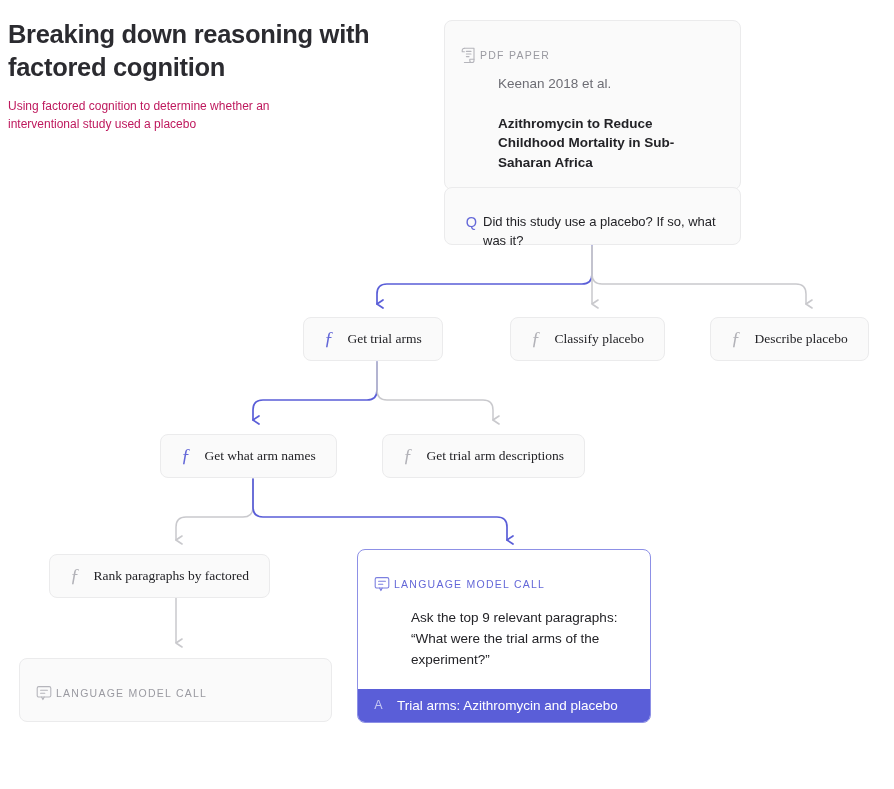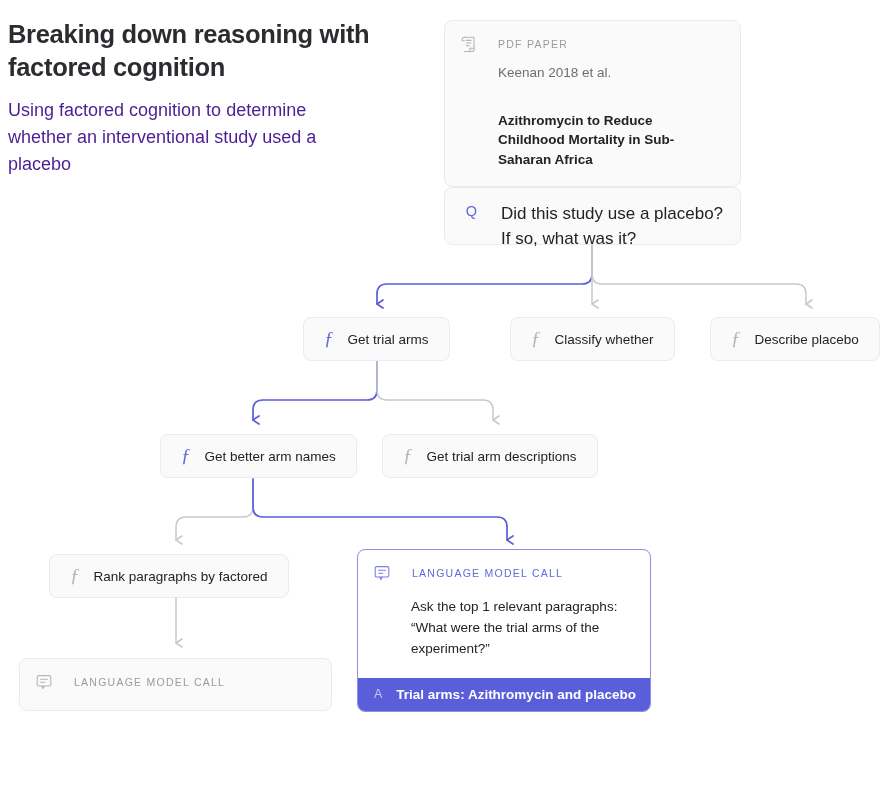--- a/index.html
+++ b/index.html
@@ -39,41 +39,42 @@
   }
   .headline h1 {
     font-size: 25.5px;
     line-height: 1.28;
     font-weight: 700;
     color: #2b2b30;
     letter-spacing: -0.3px;
   }
   .headline p {
     margin-top: 14px;
-    font-size: 18px;
+    font-size: 12px;
     line-height: 1.5;
-    color: #4c1d95;
+    color: #be185d;
     max-width: 320px;
   }
 
   
   .card {
     position: absolute;
     background: #fafafa;
     border: 1px solid #ebebec;
     border-radius: 8px;
     z-index: 2;
   }
 
   .card-pad { padding: 15px 18px 16px 16px; }
 
   .row-icon {
     display: flex;
     align-items: flex-start;
-    gap: 22px;
+    gap: 4px;
+    margin-top: 11px;
   }
 
   .kicker {
     font-size: 10.5px;
     letter-spacing: 1.25px;
     font-weight: 400;
     color: #9a9aa1;
     text-transform: uppercase;
     padding-top: 2px;
   }
@@ -83,36 +84,36 @@
   .meta-line {
     font-size: 13.5px;
     color: #6d6d74;
     margin-top: 7px;
     line-height: 1.4;
   }
   .title-line {
     font-size: 13.5px;
     font-weight: 700;
     color: #232327;
-    margin-top: 28px;
+    margin-top: 20px;
     line-height: 1.45;
   }
 
   
   .qmark {
     font-size: 14.5px;
     color: #6468d8;
     font-weight: 400;
     line-height: 1.35;
     flex: 0 0 auto;
     width: 15px;
     text-align: center;
   }
   .qtext {
-    font-size: 17px;
+    font-size: 13px;
     color: #232327;
     line-height: 1.45;
   }
 
   
   .fnode {
     position: absolute;
     display: flex;
     align-items: center;
     gap: 14px;
@@ -130,20 +131,21 @@
     font-size: 19px;
     color: #b2b2b8;
     line-height: 1;
     padding-bottom: 2px;
   }
   .fnode.active .fglyph { color: #6468d8; }
   .flabel {
     font-size: 13.5px;
     color: #232327;
     white-space: nowrap;
+    font-family: Liberation Serif, serif;
   }
 
   
   .lmcard { overflow: hidden; }
   .lmcard .prompt {
     font-size: 13.5px;
     line-height: 1.55;
     color: #232327;
     padding-left: 37px;
     padding-top: 12px;
@@ -164,21 +166,21 @@
   }
   .answer-bar .amark {
     font-size: 12.5px;
     color: #c6c8f2;
     width: 9px;
     text-align: center;
   }
   .answer-bar .atext {
     font-size: 13.5px;
     color: #ffffff;
-    font-weight: 700;
+    font-weight: 400;
     white-space: nowrap;
   }
 
   .icon-svg { display: block; flex: 0 0 auto; }
 </style>
 </head>
 <body>
 
 <div id="canvas">
 
@@ -259,31 +261,31 @@
     </div>
   </div>
 
   <div class="fnode active" style="left:303px; top:317px;">
     <span class="fglyph">ƒ</span>
     <span class="flabel">Get trial arms</span>
   </div>
 
   <div class="fnode" style="left:510px; top:317px;">
     <span class="fglyph">ƒ</span>
-    <span class="flabel">Classify whether</span>
+    <span class="flabel">Classify placebo</span>
   </div>
 
   <div class="fnode" style="left:710px; top:317px;">
     <span class="fglyph">ƒ</span>
     <span class="flabel">Describe placebo</span>
   </div>
 
   <div class="fnode active" style="left:160px; top:434px;">
     <span class="fglyph">ƒ</span>
-    <span class="flabel">Get better arm names</span>
+    <span class="flabel">Get what arm names</span>
   </div>
 
   <div class="fnode" style="left:382px; top:434px;">
     <span class="fglyph">ƒ</span>
     <span class="flabel">Get trial arm descriptions</span>
   </div>
 
   <div class="fnode" style="left:49px; top:554px;">
     <span class="fglyph">ƒ</span>
     <span class="flabel">Rank paragraphs by factored</span>
@@ -307,21 +309,21 @@
       <div class="row-icon">
         <span class="icon-svg">
           <svg width="16" height="16" viewBox="0 0 16 16" fill="none" stroke="#7b7fe0" stroke-width="1.1" stroke-linecap="round" stroke-linejoin="round">
             <rect x="1.2" y="1.6" width="13.6" height="10.4" rx="1.6"></rect>
             <path d="M5.6 12 L6.9 14.6 L8.2 12"></path>
             <path d="M4.6 5.3 h6.8 M4.6 8.3 h4.2"></path>
           </svg>
         </span>
         <span class="kicker">LANGUAGE MODEL CALL</span>
       </div>
-      <div class="prompt">Ask the top 1 relevant paragraphs: “What were the trial arms of the experiment?”</div>
+      <div class="prompt">Ask the top 9 relevant paragraphs: “What were the trial arms of the experiment?”</div>
     </div>
     <div class="answer-bar">
       <span class="amark">A</span>
       <span class="atext">Trial arms: Azithromycin and placebo</span>
     </div>
   </div>
 
 </div>
 
 </body></html>

